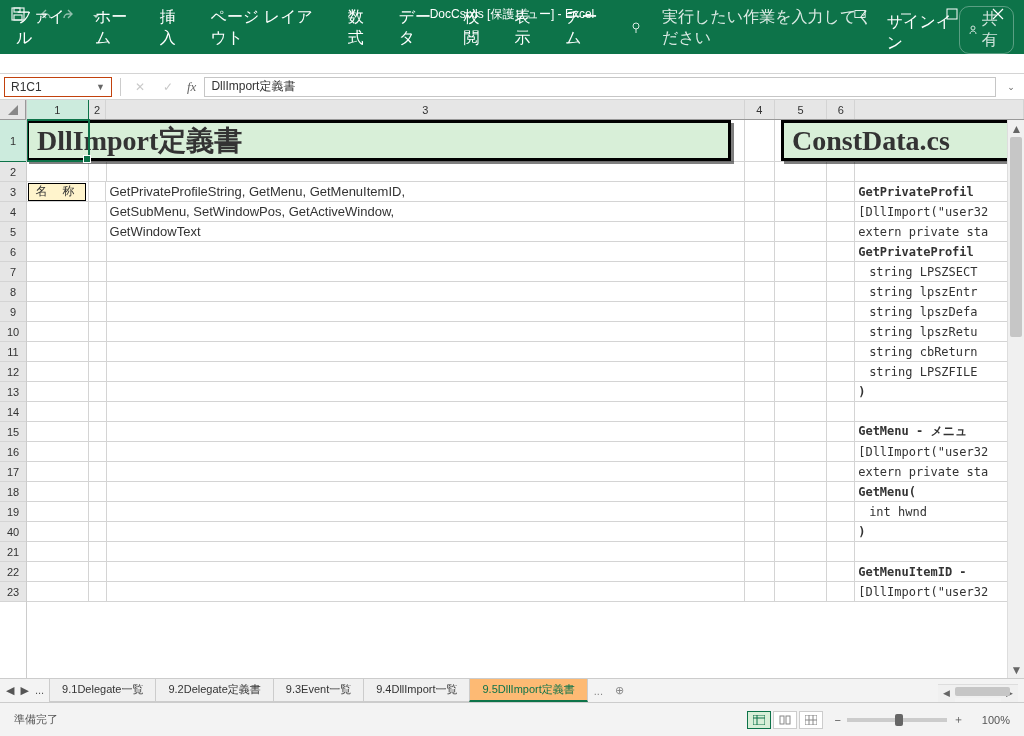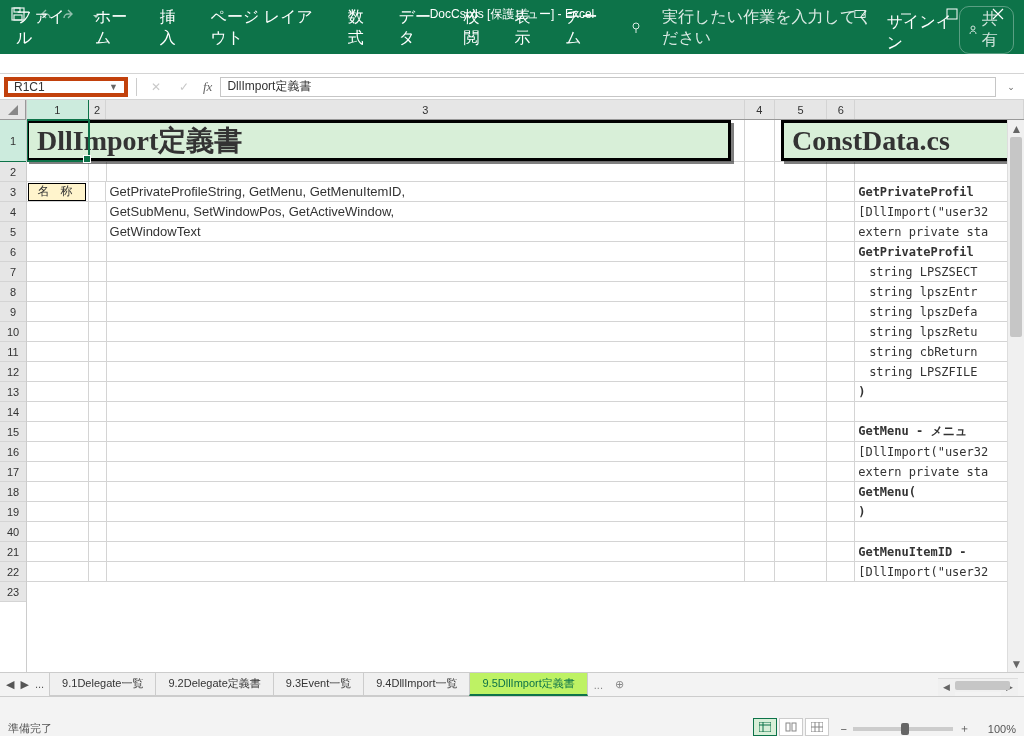--- a/index.html
+++ b/index.html
@@ -12,21 +12,21 @@
 .win-btn{width:44px;height:28px;display:flex;align-items:center;justify-content:center;color:#fff}
 .win-btn svg{width:12px;height:12px}
 .ribbon-tabs{background:#0d7349;height:26px;display:flex;align-items:flex-end;padding:0 4px;color:#fff;font-size:16px}
 .rt-item{padding:5px 12px;cursor:pointer}
 .rt-item.tell{display:flex;align-items:center;gap:20px;opacity:.85}
 .rt-spacer{flex:1}
 .rt-right{display:flex;align-items:flex-end;gap:6px;padding-right:6px}
 .share-btn{border:1px solid rgba(255,255,255,.4);padding:2px 8px;border-radius:10px;display:flex;align-items:center;gap:4px;opacity:.8}
 .ribbonline{height:20px;background:#fff;border-bottom:1px solid #d4d4d4}
 .fbar{height:26px;display:flex;align-items:center;border-bottom:1px solid #d4d4d4;background:#fff;gap:6px;padding:2px 4px}
-.namebox{width:124px;height:20px;border:4px solid #c2410c;background:#fff;padding:0 6px;display:flex;align-items:center;font-size:12px;justify-content:space-between}
+.namebox{width:108px;height:20px;border:1px solid #c2410c;background:#fff;padding:0 6px;display:flex;align-items:center;font-size:12px;justify-content:space-between}
 .fbtn{width:22px;height:20px;display:flex;align-items:center;justify-content:center;color:#777}
 .fx-lbl{font-style:italic;font-family:"Times New Roman",serif;font-size:13px;color:#666;padding:0 2px}
 .fbox{flex:1;height:20px;border:1px solid #c6c6c6;background:#fff;padding:0 6px;display:flex;align-items:center;font-size:12px}
 .dropbtn{width:18px;text-align:center;color:#666}
 .sheet-wrap{flex:1;display:flex;overflow:hidden;position:relative;background:#fff}
 .rowhdrs{width:27px;flex:none;border-right:1px solid #ccc}
 .corner{height:20px;border-bottom:1px solid #999;border-right:1px solid #999;background:#e6e6e6;display:flex;align-items:center;justify-content:center}
 .corner svg{width:10px;height:10px;fill:#888}
 .rh{height:20px;border-bottom:1px solid #d4d4d4;background:#e6e6e6;font-size:11px;color:#333;display:flex;align-items:center;justify-content:center}
 .rh.sel{background:#ccebdd;border-bottom:1px solid #0d7349}
@@ -37,30 +37,30 @@
 .ch.sel{background:#ccebdd;border-right:1px solid #0d7349}
 .rows{position:relative;font-family:"MS Gothic","Consolas",monospace;font-size:13px}
 .row{display:flex;height:20px;border-bottom:1px solid #d4d4d4}
 .row.tall{height:42px}
 .cell{border-right:1px solid #d4d4d4;padding:0 3px;display:flex;align-items:center;overflow:hidden;white-space:nowrap}
 .c1{width:62px}.c2{width:18px}.c3{width:643px}.c4{width:30px}.c5{width:53px}.c6{width:28px}.c7{width:170px}
 .title-box{position:absolute;left:-1px;top:0;width:705px;height:41px;background:#d8efd8;border:3px solid #000;border-right-width:3px;box-shadow:3px 3px 0 rgba(0,0,0,.5);display:flex;align-items:center;padding:0 8px;font-family:"MS Mincho",serif;font-size:28px;font-weight:bold}
 .active-cell{position:absolute;left:-1px;top:-1px;width:64px;height:43px;border:2px solid #0d7349;pointer-events:none;z-index:5}
 .active-cell::after{content:"";position:absolute;right:-3px;bottom:-3px;width:6px;height:6px;background:#0d7349;border:1px solid #fff}
 .title-box2{position:absolute;left:754px;top:0;width:260px;height:41px;background:#d8efd8;border:3px solid #000;box-shadow:3px 3px 0 rgba(0,0,0,.5);display:flex;align-items:center;padding:0 8px;font-family:"MS Mincho",serif;font-size:28px;font-weight:bold}
-.label-box{background:#fff4cc;border:1px solid #000;width:58px;height:18px;display:flex;align-items:center;justify-content:center;font-family:Liberation Serif, serif;letter-spacing:4px;font-size:12px}
+.label-box{background:#fff4cc;border:1px solid #000;width:58px;height:18px;display:flex;align-items:center;justify-content:center;font-family:Liberation Mono, monospace;letter-spacing:4px;font-size:12px}
 .codecell{font-family:"MS Gothic",monospace;font-size:12px}
 .sheet-tabs{height:24px;background:#f3f3f3;border-top:1px solid #ccc;display:flex;align-items:center;font-size:11px}
 .nav-btns{display:flex;padding:0 6px;gap:6px;color:#555}
 .nav-btns span{cursor:pointer}
 .stab{padding:3px 12px;border:1px solid #ccc;border-top:none;background:#f0f0f0;cursor:pointer;margin-left:-1px}
-.stab.active{background:#bef264;border-bottom:2px solid #0d7349;color:#0d7349;font-weight:500}
+.stab.active{background:#fdba74;border-bottom:2px solid #0d7349;color:#0d7349;font-weight:500}
 .addtab{padding:0 6px;color:#888}
 .stab-scroll{display:flex;align-items:center;margin-left:auto;padding-right:6px;gap:8px;color:#888}
-.statusbar{height:40px;background:#f3f3f3;border-top:1px solid #ccc;display:flex;align-items:flex-end;padding:0 8px;font-size:11px;color:#555}
+.statusbar{height:34px;background:#f3f3f3;border-top:1px solid #ccc;display:flex;align-items:center;padding:0 14px;font-size:11px;color:#555}
 .sb-left{flex:1}
 .view-btns{display:flex;gap:2px;margin-right:12px}
 .vb{width:24px;height:18px;border:1px solid #ccc;display:flex;align-items:center;justify-content:center;background:#fff}
 .vb.active{background:#d8efd8;border-color:#0d7349}
 .zoom{display:flex;align-items:center;gap:6px}
 .zslider{width:100px;height:4px;background:#ccc;position:relative}
 .zslider::before{content:"";position:absolute;left:50%;top:-4px;width:2px;height:12px;background:#888}
 .zthumb{position:absolute;left:48%;top:-4px;width:8px;height:12px;background:#666;border-radius:2px}
 .vscroll{position:absolute;right:0;top:20px;bottom:0;width:17px;background:#f0f0f0;border-left:1px solid #ddd;display:flex;flex-direction:column}
 .hscroll{position:absolute;left:27px;right:17px;bottom:0;height:17px;background:#f0f0f0;border-top:1px solid #ddd;display:flex}
@@ -383,20 +383,29 @@
           <div class="cell c6"></div>
           <div class="cell c7 codecell bold">GetMenu(</div>
         </div>
         <div class="row">
           <div class="cell c1"></div>
           <div class="cell c2"></div>
           <div class="cell c3"></div>
           <div class="cell c4"></div>
           <div class="cell c5"></div>
           <div class="cell c6"></div>
+          <div class="cell c7 codecell ind1">int hwnd</div>
+        </div>
+        <div class="row">
+          <div class="cell c1"></div>
+          <div class="cell c2"></div>
+          <div class="cell c3"></div>
+          <div class="cell c4"></div>
+          <div class="cell c5"></div>
+          <div class="cell c6"></div>
           <div class="cell c7 codecell bold">)</div>
         </div>
         <div class="row">
           <div class="cell c1"></div>
           <div class="cell c2"></div>
           <div class="cell c3"></div>
           <div class="cell c4"></div>
           <div class="cell c5"></div>
           <div class="cell c6"></div>
           <div class="cell c7 codecell"></div>

